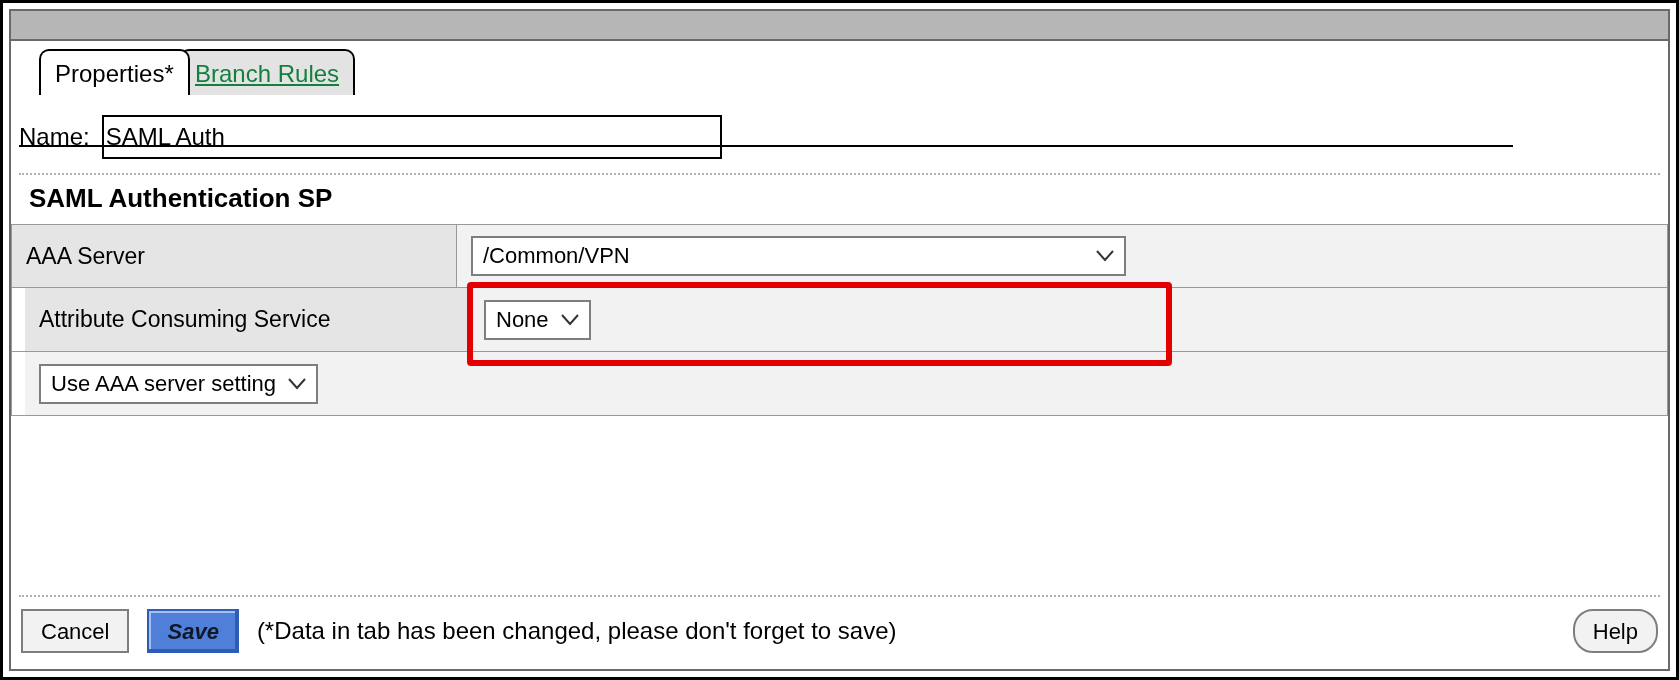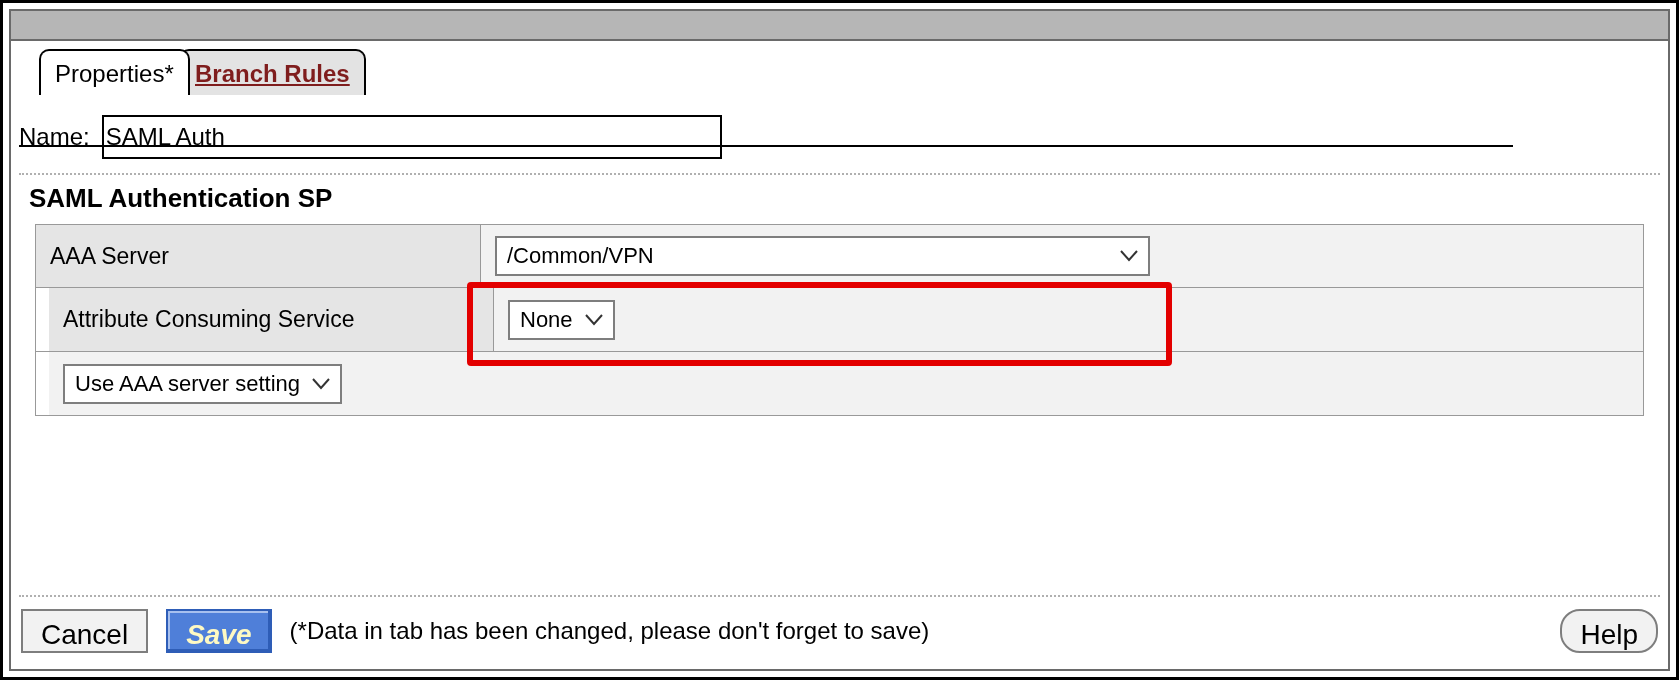--- a/index.html
+++ b/index.html
@@ -55,21 +55,21 @@
     line-height: 34px;
   }
   .tab.active {
     background: #fff;
     z-index: 3;
   }
   .tab.inactive {
     background: #e3e3e3;
     z-index: 1;
   }
-  .tab.inactive span { color: #7f1d1d; text-decoration: underline; font-weight: bold; }
+  .tab.inactive span { color: #15803d; text-decoration: underline; }
   .tabline {
     position: absolute;
     left: 8px; right: 155px;
     top: 104px;
     border-bottom: 2px solid #000;
     z-index: 2;
   }
   .tab.active::after {
     content:"";
     position:absolute;
@@ -99,21 +99,21 @@
   
   .section-title {
     font-weight: bold;
     font-size: 26px;
     margin: 8px 12px 10px 18px;
   }
   .field-row {
     display: flex;
     align-items: flex-end;
     border: 1px solid #999;
-    margin: 0 24px;
+    margin: 0 0;
     min-height: 64px;
   }
   .field-row + .field-row { border-top: none; padding-left: 13px; }
   .field-label {
     width: 445px;
     background: #e5e5e5;
     padding: 14px 14px;
     font-size: 23px;
     border-right: 1px solid #999;
     align-self: stretch;
@@ -160,27 +160,27 @@
   }
   .footer-sep {
     position:absolute; left:8px; right:8px; top:0;
     border-top: 2px dotted #b0b0b0;
   }
   .btn {
     height: 44px;
     padding: 8px 18px;
     border: 2px solid #7e7e7e;
     background: #f2f2f2;
-    font-size: 28px;
+    font-size: 22px;
     font-family: inherit;
     cursor: pointer;
   }
   .btn.primary {
     background: #4f7fd9;
-    color: #fef9c3;
+    color: #0f172a;
     font-weight: bold;
     font-style: italic;
     border: 2px solid #2e5db7;
     box-shadow: inset -2px -2px 0 #2e5db7, inset 2px 2px 0 #a7c0ef;
   }
   .help-btn {
     margin-left: auto;
     border-radius: 20px;
   }
   svg { display:block; }

